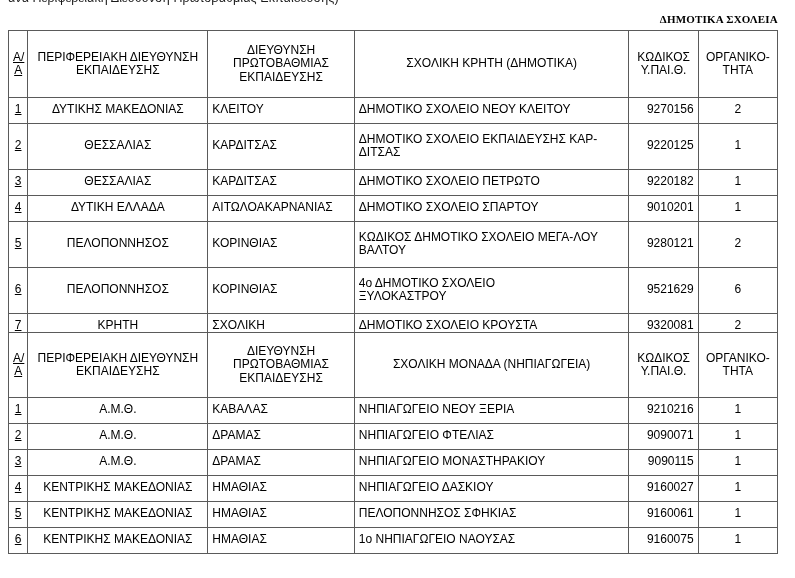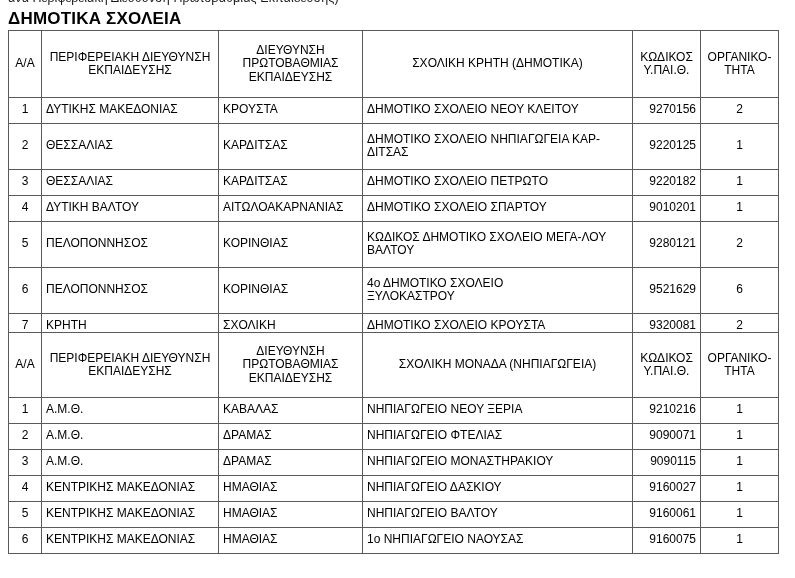--- a/index.html
+++ b/index.html
@@ -40,26 +40,27 @@
 
   .table-block {
     position: absolute;
     left: 8px;
     width: 770px;
   }
   #block-dimotika { top: 12px; }
   #block-nipiagogeia { top: 332px; }
 
   .table-title {
-    font-size: 17px;
+    font-size: 11px;
     font-weight: bold;
-    text-align: left;
+    text-align: right;
     letter-spacing: 0.2px;
     padding-bottom: 4px;
     line-height: 14px;
+    font-family: Liberation Serif, serif;
   }
 
   table.schools {
     border-collapse: collapse;
     width: 770px;
     table-layout: fixed;
     background: #ffffff;
   }
   table.schools td,
   table.schools th {
@@ -75,22 +76,22 @@
   
   table.schools thead td {
     text-align: center;
     vertical-align: middle;
     padding-top: 3px;
     padding-bottom: 3px;
   }
   thead .hdr-aa { vertical-align: middle; }
 
   
-  .c-aa      { width: 33px;  text-align: center; }
-  .c-region  { width: 177px; }
+  .c-aa      { width: 19px;  text-align: center; text-decoration: underline; }
+  .c-region  { width: 177px; text-align: center; }
   .c-dir     { width: 144px; }
   .c-unit    { width: 270px; }
   .c-code    { width: 68px; margin-left: 40px;  }
   .c-org     { width: 78px;  text-align: center; }
 
   
   tbody td.c-aa   { text-align: center; }
   tbody td.c-org  { text-align: center; }
   tbody td.c-code { text-align: right; }
 
@@ -131,44 +132,44 @@
           <td class="c-dir">ΔΙΕΥΘΥΝΣΗ ΠΡΩΤΟΒΑΘΜΙΑΣ ΕΚΠΑΙΔΕΥΣΗΣ</td>
           <td class="c-unit">ΣΧΟΛΙΚΗ ΚΡΗΤΗ (ΔΗΜΟΤΙΚΑ)</td>
           <td class="c-code">ΚΩΔΙΚΟΣ Υ.ΠΑΙ.Θ.</td>
           <td class="c-org">ΟΡΓΑΝΙΚΟ-ΤΗΤΑ</td>
         </tr>
       </thead>
       <tbody>
         <tr class="r1">
           <td class="c-aa">1</td>
           <td class="c-region">ΔΥΤΙΚΗΣ ΜΑΚΕΔΟΝΙΑΣ</td>
-          <td class="c-dir">ΚΡΟΥΣΤΑ</td>
+          <td class="c-dir">ΚΛΕΙΤΟΥ</td>
           <td class="c-unit nowrap-break">ΔΗΜΟΤΙΚΟ ΣΧΟΛΕΙΟ ΝΕΟΥ ΚΛΕΙΤΟΥ</td>
           <td class="c-code">9270156</td>
           <td class="c-org">2</td>
         </tr>
         <tr class="r2">
           <td class="c-aa">2</td>
           <td class="c-region">ΘΕΣΣΑΛΙΑΣ</td>
           <td class="c-dir">ΚΑΡΔΙΤΣΑΣ</td>
-          <td class="c-unit nowrap-break">ΔΗΜΟΤΙΚΟ ΣΧΟΛΕΙΟ ΝΗΠΙΑΓΩΓΕΙΑ ΚΑΡ-ΔΙΤΣΑΣ</td>
+          <td class="c-unit nowrap-break">ΔΗΜΟΤΙΚΟ ΣΧΟΛΕΙΟ ΕΚΠΑΙΔΕΥΣΗΣ ΚΑΡ-ΔΙΤΣΑΣ</td>
           <td class="c-code">9220125</td>
           <td class="c-org">1</td>
         </tr>
         <tr class="r1">
           <td class="c-aa">3</td>
           <td class="c-region">ΘΕΣΣΑΛΙΑΣ</td>
           <td class="c-dir">ΚΑΡΔΙΤΣΑΣ</td>
           <td class="c-unit nowrap-break">ΔΗΜΟΤΙΚΟ ΣΧΟΛΕΙΟ ΠΕΤΡΩΤΟ</td>
           <td class="c-code">9220182</td>
           <td class="c-org">1</td>
         </tr>
         <tr class="r1">
           <td class="c-aa">4</td>
-          <td class="c-region">ΔΥΤΙΚΗ ΒΑΛΤΟΥ</td>
+          <td class="c-region">ΔΥΤΙΚΗ ΕΛΛΑΔΑ</td>
           <td class="c-dir">ΑΙΤΩΛΟΑΚΑΡΝΑΝΙΑΣ</td>
           <td class="c-unit nowrap-break">ΔΗΜΟΤΙΚΟ ΣΧΟΛΕΙΟ ΣΠΑΡΤΟΥ</td>
           <td class="c-code">9010201</td>
           <td class="c-org">1</td>
         </tr>
         <tr class="r2">
           <td class="c-aa">5</td>
           <td class="c-region">ΠΕΛΟΠΟΝΝΗΣΟΣ</td>
           <td class="c-dir">ΚΟΡΙΝΘΙΑΣ</td>
           <td class="c-unit nowrap-break">ΚΩΔΙΚΟΣ ΔΗΜΟΤΙΚΟ ΣΧΟΛΕΙΟ ΜΕΓΑ-ΛΟΥ ΒΑΛΤΟΥ</td>
@@ -248,21 +249,21 @@
           <td class="c-region">ΚΕΝΤΡΙΚΗΣ ΜΑΚΕΔΟΝΙΑΣ</td>
           <td class="c-dir">ΗΜΑΘΙΑΣ</td>
           <td class="c-unit nowrap-break">ΝΗΠΙΑΓΩΓΕΙΟ ΔΑΣΚΙΟΥ</td>
           <td class="c-code">9160027</td>
           <td class="c-org">1</td>
         </tr>
         <tr class="r1">
           <td class="c-aa">5</td>
           <td class="c-region">ΚΕΝΤΡΙΚΗΣ ΜΑΚΕΔΟΝΙΑΣ</td>
           <td class="c-dir">ΗΜΑΘΙΑΣ</td>
-          <td class="c-unit nowrap-break">ΝΗΠΙΑΓΩΓΕΙΟ ΒΑΛΤΟΥ</td>
+          <td class="c-unit nowrap-break">ΠΕΛΟΠΟΝΝΗΣΟΣ ΣΦΗΚΙΑΣ</td>
           <td class="c-code">9160061</td>
           <td class="c-org">1</td>
         </tr>
         <tr class="r1">
           <td class="c-aa">6</td>
           <td class="c-region">ΚΕΝΤΡΙΚΗΣ ΜΑΚΕΔΟΝΙΑΣ</td>
           <td class="c-dir">ΗΜΑΘΙΑΣ</td>
           <td class="c-unit nowrap-break">1ο ΝΗΠΙΑΓΩΓΕΙΟ ΝΑΟΥΣΑΣ</td>
           <td class="c-code">9160075</td>
           <td class="c-org">1</td>

